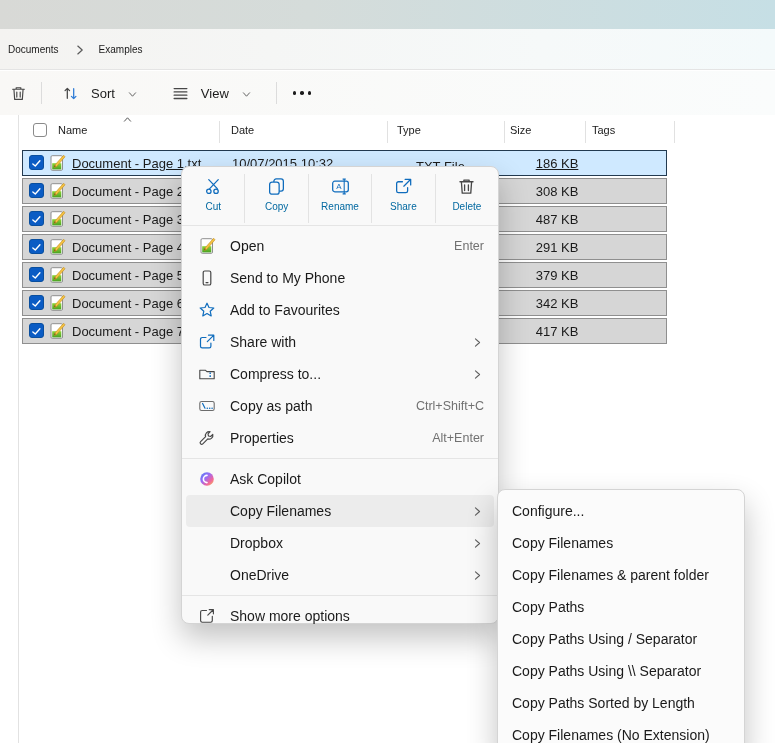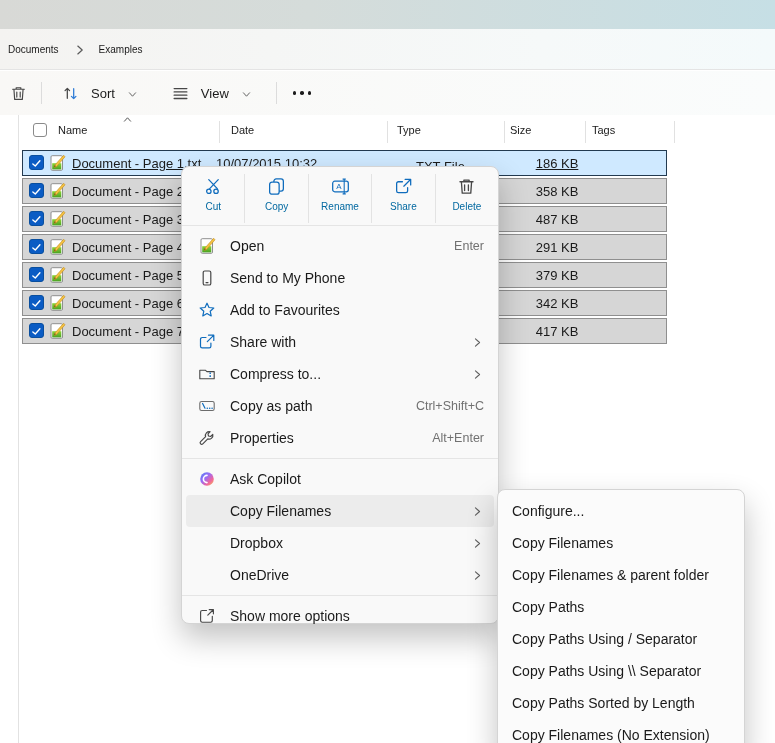--- a/index.html
+++ b/index.html
@@ -38,21 +38,21 @@
   .col-div{position:absolute;top:121px;width:1px;height:22px;background:#e1e1e1;}
 
   .frow{position:absolute;left:22px;width:645px;height:26px;border:1px solid #8f8f8f;
     background:#d6d6d6;font-size:13px;display:block;}
   .frow.sel{background:#cfe9ff;border-color:#223a50;}
   .frow .chk{position:absolute;left:6px;top:4px;width:15px;height:15px;border-radius:3px;
     background:#0b5cc4;border:1px solid #0a4f9e;}
   .frow .chk svg{width:13px;height:13px;display:block;margin:0.5px auto;}
   .frow .ficon{position:absolute;left:25px;top:3px;width:18px;height:18px;}
   .frow .fname{position:absolute;left:49px;top:5px;white-space:nowrap;}
-  .frow .fdate{position:absolute;left:193px;top:5px;white-space:nowrap;}
+  .frow .fdate{position:absolute;left:209px;top:5px;white-space:nowrap;}
   .frow .ftype{position:absolute;left:375px;top:8px;white-space:nowrap;margin-left:18px;}
   .frow .fsize{position:absolute;left:498px;top:5px;width:72px;text-align:center;}
   .frow.sel .fname,.frow.sel .fsize,.frow.sel .fdate{text-decoration:underline;}
 
   
   .cmenu{position:absolute;left:181px;top:166px;width:318px;height:458px;z-index:10;
     background:#f9f9f9;border:1px solid #d4d4d4;border-radius:8px;
     box-shadow:0 14px 30px rgba(0,0,0,.24);}
   .qbar{display:flex;height:56px;padding-top:7px;}
   .qa{flex:1;display:flex;flex-direction:column;align-items:center;gap:5px;padding-top:3px;}
@@ -189,21 +189,21 @@
   <div class="frow" style="top:178px">
     <span class="chk">
         <svg viewBox="0 0 16 16">
           <path d="M3.5 8.5 6.5 11 12.2 4.6" fill="none" stroke="#fff" stroke-width="1.7" stroke-linecap="round" stroke-linejoin="round"></path>
         </svg>
       </span>
     <svg class="ficon">
         <use href="#sym-txt"></use>
       </svg>
     <span class="fname">Document - Page 2.txt</span>
-    <span class="fsize">358 KB</span>
+    <span class="fsize">308 KB</span>
   </div>
   <div class="frow" style="top:206px">
     <span class="chk">
         <svg viewBox="0 0 16 16">
           <path d="M3.5 8.5 6.5 11 12.2 4.6" fill="none" stroke="#fff" stroke-width="1.7" stroke-linecap="round" stroke-linejoin="round"></path>
         </svg>
       </span>
     <svg class="ficon">
         <use href="#sym-txt"></use>
       </svg>

